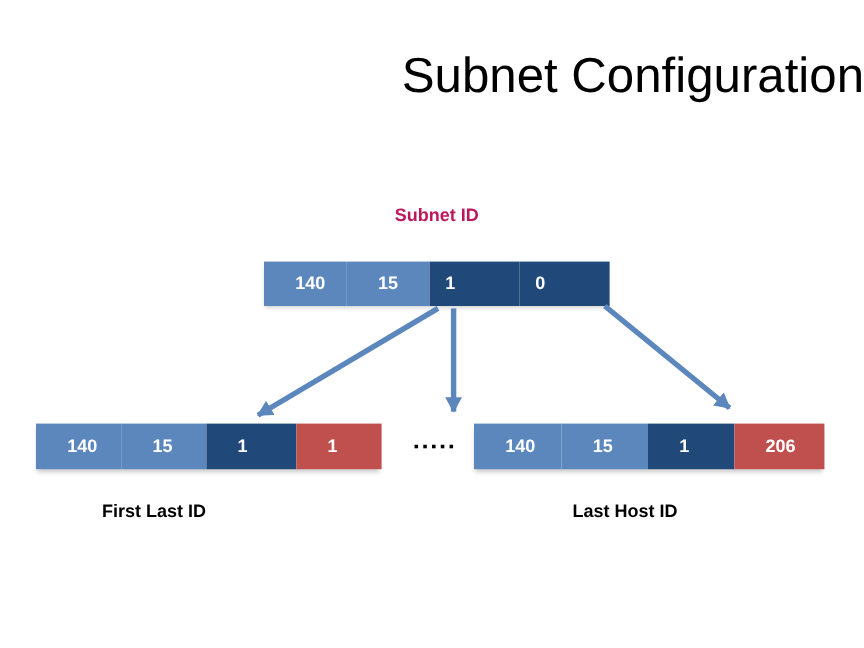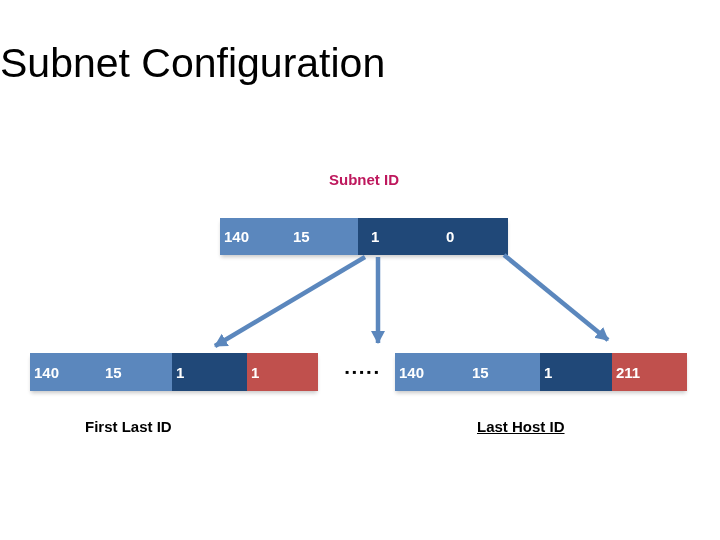--- a/index.html
+++ b/index.html
@@ -6,21 +6,21 @@
   .slide{
     position:relative;
     width:720px;height:540px;
     background:#ffffff;
     overflow:hidden;
     font-family:"Liberation Sans", sans-serif;
   }
   .title{
     position:absolute;
     top:40px;left:0;width:720px;
-    text-align:left;
+    text-align:right;
     font-size:41px;
     font-weight:400;
     color:#000000;
     letter-spacing:0px;
   }
   .subnet-id-label{
     position:absolute;
     top:171px;left:220px;width:288px;
     text-align:center;
     font-size:15px;
@@ -29,21 +29,21 @@
   }
   .bar{
     position:absolute;
     display:flex;
     box-shadow:0 3px 4px -1px rgba(0,0,0,0.22);
   }
   .bar .cell{
     display:flex;
     align-items:center;
     box-sizing:border-box;
-    padding-left:4px;
+    padding-left:26px;
     color:#ffffff;
     font-size:15px;
     font-weight:700;
   }
   .c-light{background:#5B87BD;}
   .c-dark{background:#204878;}
   .c-red{background:#C0504D;}
   .bar-subnet{left:220px;top:218px;height:37px;}
   .bar-subnet .w1{width:69px;} .bar-subnet .w2{width:69px;} .bar-subnet .w3x{width:75px;padding-left:13px;}
   .bar-first{left:30px;top:353px;height:38px;}
@@ -62,21 +62,21 @@
     text-align:center;
   }
   .host-label{
     position:absolute;
     top:418px;
     font-size:15px;
     font-weight:600;
     color:#000000;
   }
   .first-host-label{left:85px;}
-  .last-host-label{left:477px;text-decoration:underline;}
+  .last-host-label{left:477px;}
   svg.arrows{
     position:absolute;
     left:0;top:0;
     pointer-events:none;
   }
   svg.arrows line{
     stroke:#5B87BD;
     stroke-width:4.5;
   }
 </style>
@@ -113,19 +113,19 @@
     <div class="cell c-dark w3">1</div>
     <div class="cell c-red w4">1</div>
   </div>
 
   <div class="separator-dots">▪▪▪▪▪</div>
 
   <div class="bar bar-last">
     <div class="cell c-light w1">140</div>
     <div class="cell c-light w2">15</div>
     <div class="cell c-dark w3">1</div>
-    <div class="cell c-red w4">211</div>
+    <div class="cell c-red w4">206</div>
   </div>
 
   <div class="host-label first-host-label">First Last ID</div>
   <div class="host-label last-host-label">Last Host ID</div>
 
 </div>
 
 </body></html>

